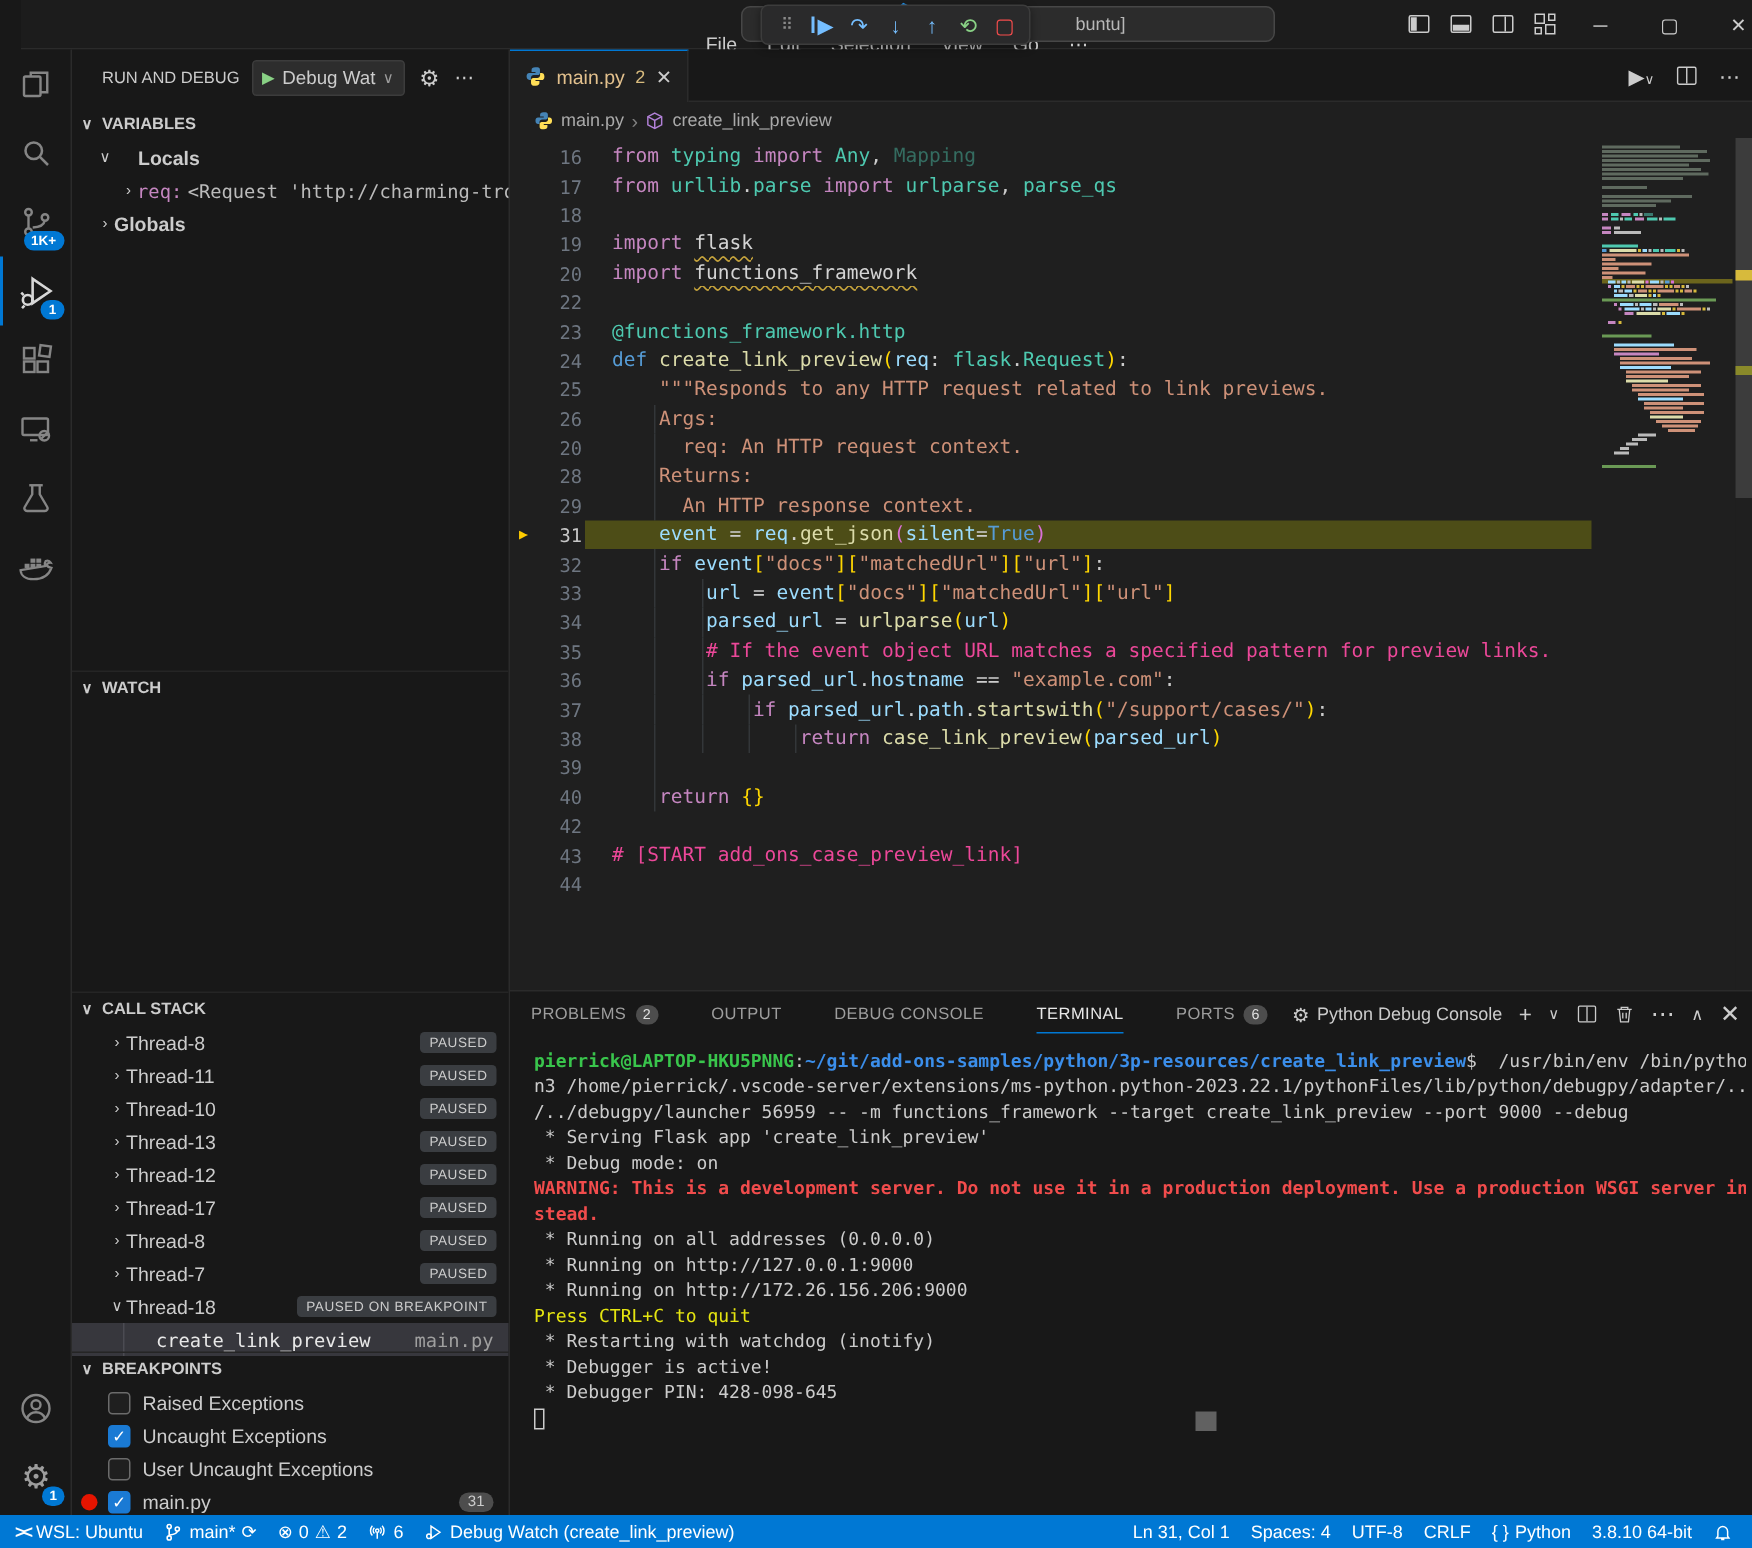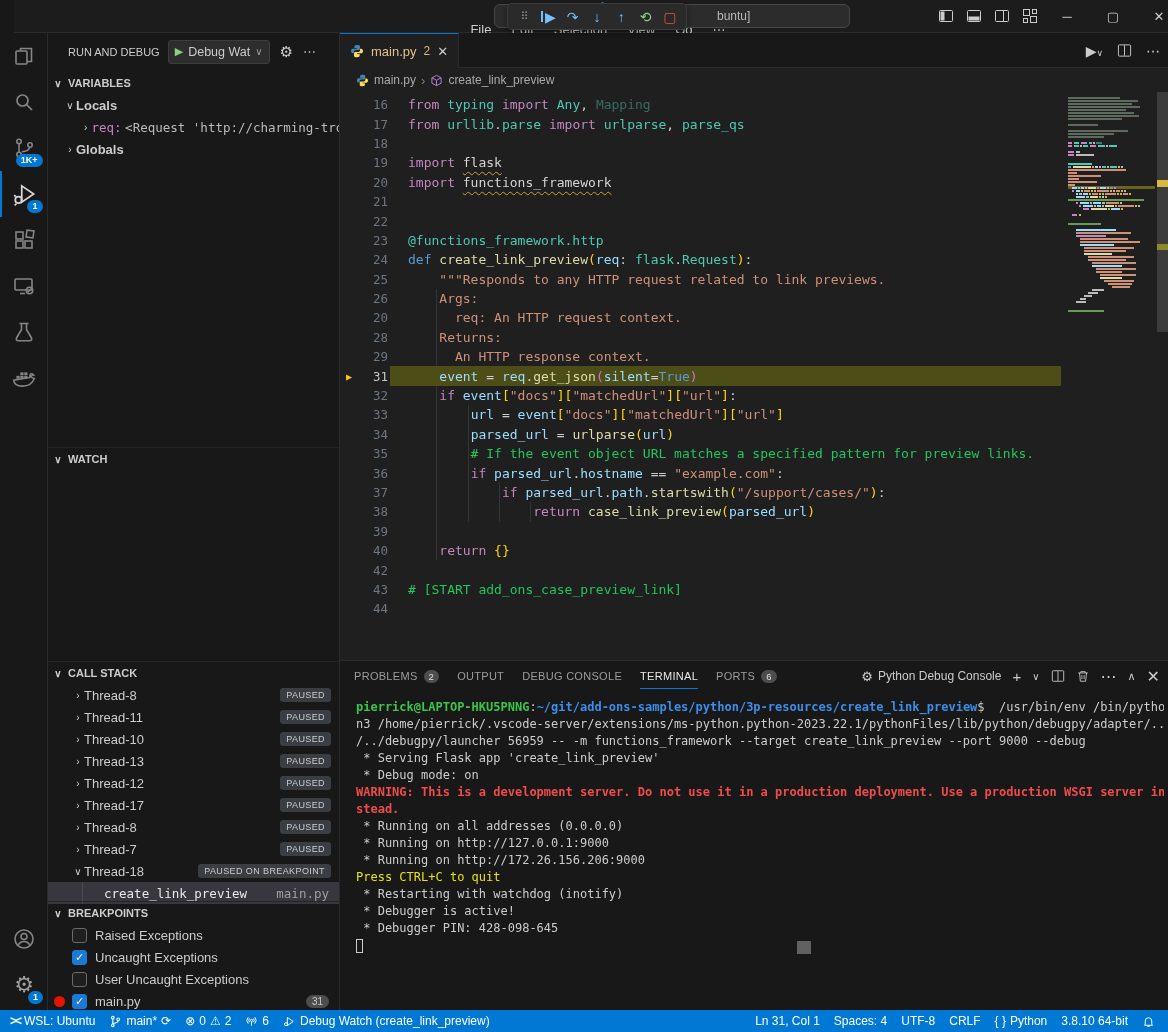--- a/index.html
+++ b/index.html
@@ -80,38 +80,38 @@
   .code-area { position:absolute; top:59px; left:0; right:0; height:568px; overflow:hidden; background:#1f1f1f; padding-top:3px; }
   .cl { position:relative; height:19.4px; display:flex; align-items:center; font-family:"DejaVu Sans Mono", monospace; font-size:13px; white-space:pre; }
   .cl .glyph { width:18px; text-align:center; font-size:10px; color:#ffcc00; flex:none; }
   .cl .ln { width:30px; text-align:right; color:#6e7681; font-size:12.5px; flex:none; }
   .cl.cur .ln { color:#c6c6c6; }
   .cl .lc { position:relative; margin-left:20px; flex:1; height:100%; display:flex; align-items:center; }
   .cl.cur::before { content:""; position:absolute; left:50px; right:107px; top:0; bottom:0; background:#4d4d17; }
   .cl * { position:relative; }
   .guide { position:absolute; top:0; bottom:0; width:1px; background:#333639; }
   .t-kw{color:#c586c0} .t-kw2{color:#569cd6} .t-fn{color:#dcdcaa} .t-ty{color:#4ec9b0}
-  .t-str{color:#ce9178} .t-com{color:#22c55e} .t-var{color:#9cdcfe} .t-pln{color:#cccccc}
+  .t-str{color:#ce9178} .t-com{color:#ec4899} .t-var{color:#9cdcfe} .t-pln{color:#cccccc}
   .t-dim{color:#4ec9b0; opacity:.45}
   .t-b1{color:#ffd700} .t-b2{color:#da70d6}
   .t-sq{color:#d4d4d4; text-decoration:underline wavy #c8a53c 1px; text-underline-offset:3.5px;}
 
   
   .minimap { position:absolute; top:59px; right:11px; width:95px; height:568px; background:#1f1f1f; padding:4px 2px 0 6px; }
   .mrow { height:3px; display:flex; align-items:center; }
   .mrow span { display:inline-block; height:2px; margin-right:1px; }
   .mrow.mcur { background:#6b641c; }
   .ed-scrollbar { position:absolute; top:59px; right:0; width:11px; height:568px; }
   .ed-thumb { position:absolute; top:0; left:0; width:11px; height:240px; background:rgba(121,121,121,.32); }
   .sb-mark-y { position:absolute; top:88px; left:0; width:11px; height:7px; background:#d7ba3c; }
   .sb-mark-o { position:absolute; top:152px; left:0; width:11px; height:6px; background:#8a8a2a; }
 
   
   .panel { position:absolute; left:0; top:627px; right:0; bottom:0; background:#181818; border-top:1px solid #2b2b2b; }
-  .panel-tabs { position:absolute; top:0; left:0; right:0; height:30px; display:flex; align-items:flex-start; padding-left:14px; gap:18px; }
+  .panel-tabs { position:absolute; top:0; left:0; right:0; height:30px; display:flex; align-items:flex-start; padding-left:14px; gap:35px; }
   .ptab { font-size:11px; color:#9d9d9d; letter-spacing:.3px; display:flex; align-items:center; gap:6px; height:30px; position:relative; }
   .ptab.active { color:#e7e7e7; }
   .ptab.active::after { content:""; position:absolute; left:0; right:0; bottom:2px; height:1.5px; background:#0078d4; }
   .pbadge { background:#4d4d4d; color:#e0e0e0; font-size:9.5px; border-radius:8px; padding:1px 5px; }
   .panel-right { position:absolute; right:8px; top:0; height:30px; display:flex; align-items:center; gap:11px; color:#cccccc; }
   .pdc { display:flex; align-items:center; gap:5px; font-size:12px; color:#cccccc; }
   .picon { font-size:13px; }
   .term { position:absolute; top:38px; left:16px; right:4px; bottom:0; font-family:"DejaVu Sans Mono", monospace; font-size:12px; line-height:17px; white-space:pre; overflow:hidden; }
   .tm-user{color:#39c54c; font-weight:bold} .tm-path{color:#3b8eea; font-weight:bold}
   .tm-pln{color:#cccccc} .tm-err{color:#f14c4c; font-weight:bold} .tm-warn{color:#e5e510}
@@ -291,21 +291,21 @@
         <span class="sb-more">⋯</span>
       </div>
 
       <div class="sb-variables">
         <div class="section-hdr">
             <span class="chev">∨</span>
             <span>VARIABLES</span>
           </div>
         <div class="tree-row" style="padding-left:16px;">
             <span class="chev">∨</span>
-            <span style="font-weight:bold;">Locals</span>
+            <span style="font-weight:bold;margin-left:16px;">Locals</span>
           </div>
         <div class="tree-row" style="padding-left:32px;"><span class="chev">›</span><span class="var-name">req:</span>&nbsp;<span class="var-val">&lt;Request 'http://charming-tro…</span></div>
         <div class="tree-row" style="padding-left:16px;">
             <span class="chev">›</span>
             <span style="font-weight:bold;">Globals</span>
           </div>
       </div>
 
       <div class="sb-watch">
         <div class="section-hdr">
@@ -438,21 +438,20 @@
           </svg>
         <span>create_link_preview</span>
       </div>
 
       <div class="code-area" id="code-lines">
           <div class="cl"><span class="glyph"></span><span class="ln">16</span><span class="lc"><span class="t-kw">from</span><span class="t-pln"> </span><span class="t-ty">typing</span><span class="t-pln"> </span><span class="t-kw">import</span><span class="t-pln"> </span><span class="t-ty">Any</span><span class="t-pln">, </span><span class="t-dim">Mapping</span></span></div>
           <div class="cl"><span class="glyph"></span><span class="ln">17</span><span class="lc"><span class="t-kw">from</span><span class="t-pln"> </span><span class="t-ty">urllib</span><span class="t-pln">.</span><span class="t-ty">parse</span><span class="t-pln"> </span><span class="t-kw">import</span><span class="t-pln"> </span><span class="t-ty">urlparse</span><span class="t-pln">, </span><span class="t-ty">parse_qs</span></span></div>
           <div class="cl"><span class="glyph"></span><span class="ln">18</span><span class="lc"></span></div>
           <div class="cl"><span class="glyph"></span><span class="ln">19</span><span class="lc"><span class="t-kw">import</span><span class="t-pln"> </span><span class="t-sq">flask</span></span></div>
           <div class="cl"><span class="glyph"></span><span class="ln">20</span><span class="lc"><span class="t-kw">import</span><span class="t-pln"> </span><span class="t-sq">functions_framework</span></span></div>
-          <div class="cl"><span class="glyph"></span><span class="ln">21</span><span class="lc"></span></div>
           <div class="cl"><span class="glyph"></span><span class="ln">22</span><span class="lc"></span></div>
           <div class="cl"><span class="glyph"></span><span class="ln">23</span><span class="lc"><span class="t-ty">@functions_framework.http</span></span></div>
           <div class="cl"><span class="glyph"></span><span class="ln">24</span><span class="lc"><span class="t-kw2">def</span><span class="t-pln"> </span><span class="t-fn">create_link_preview</span><span class="t-b1">(</span><span class="t-var">req</span><span class="t-pln">: </span><span class="t-ty">flask</span><span class="t-pln">.</span><span class="t-ty">Request</span><span class="t-b1">)</span><span class="t-pln">:</span></span></div>
           <div class="cl"><span class="glyph"></span><span class="ln">25</span><span class="lc"><span class="t-str">    """Responds to any HTTP request related to link previews.</span></span></div>
           <div class="cl"><span class="glyph"></span><span class="ln">26</span><span class="lc"><span class="guide" style="left: 28.32px;"></span><span class="t-str">    Args:</span></span></div>
           <div class="cl"><span class="glyph"></span><span class="ln">20</span><span class="lc"><span class="guide" style="left: 28.32px;"></span><span class="t-str">      req: An HTTP request context.</span></span></div>
           <div class="cl"><span class="glyph"></span><span class="ln">28</span><span class="lc"><span class="guide" style="left: 28.32px;"></span><span class="t-str">    Returns:</span></span></div>
           <div class="cl"><span class="glyph"></span><span class="ln">29</span><span class="lc"><span class="guide" style="left: 28.32px;"></span><span class="t-str">      An HTTP response context.</span></span></div>
           <div class="cl cur"><span class="glyph">▶</span><span class="ln">31</span><span class="lc"><span class="t-pln">    </span><span class="t-var">event</span><span class="t-pln"> = </span><span class="t-var">req</span><span class="t-pln">.</span><span class="t-fn">get_json</span><span class="t-b2">(</span><span class="t-var">silent</span><span class="t-pln">=</span><span class="t-kw2">True</span><span class="t-b2">)</span></span></div>
           <div class="cl"><span class="glyph"></span><span class="ln">32</span><span class="lc"><span class="guide" style="left: 28.32px;"></span><span class="t-pln">    </span><span class="t-kw">if</span><span class="t-pln"> </span><span class="t-var">event</span><span class="t-b1">[</span><span class="t-str">"docs"</span><span class="t-b1">]</span><span class="t-b1">[</span><span class="t-str">"matchedUrl"</span><span class="t-b1">]</span><span class="t-b1">[</span><span class="t-str">"url"</span><span class="t-b1">]</span><span class="t-pln">:</span></span></div>

